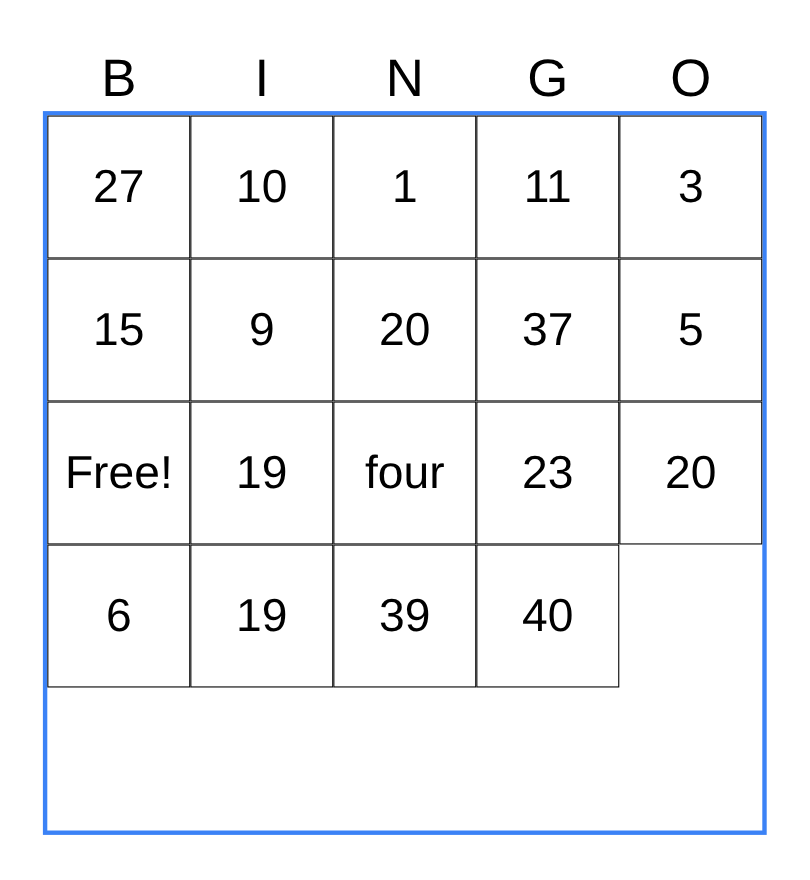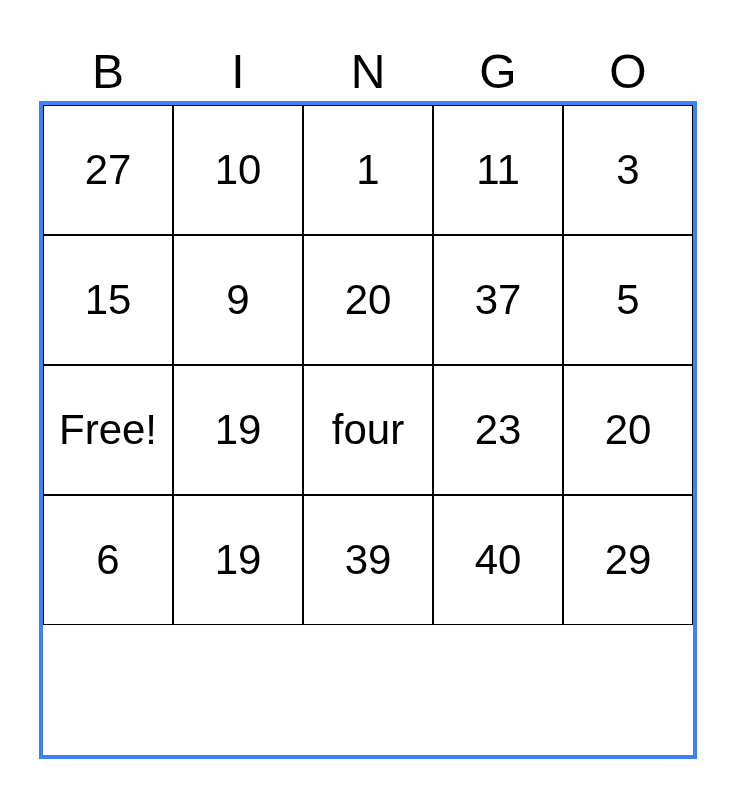--- a/index.html
+++ b/index.html
@@ -91,15 +91,14 @@
     <div class="bingo-cell">19</div>
 
     <div class="bingo-cell">four</div>
     <div class="bingo-cell">23</div>
     <div class="bingo-cell">20</div>
     <div class="bingo-cell">6</div>
 
     <div class="bingo-cell">19</div>
     <div class="bingo-cell">39</div>
     <div class="bingo-cell">40</div>
-    <div class="bingo-cell">29</div>
   </div>
 </div>
 
 </body></html>

